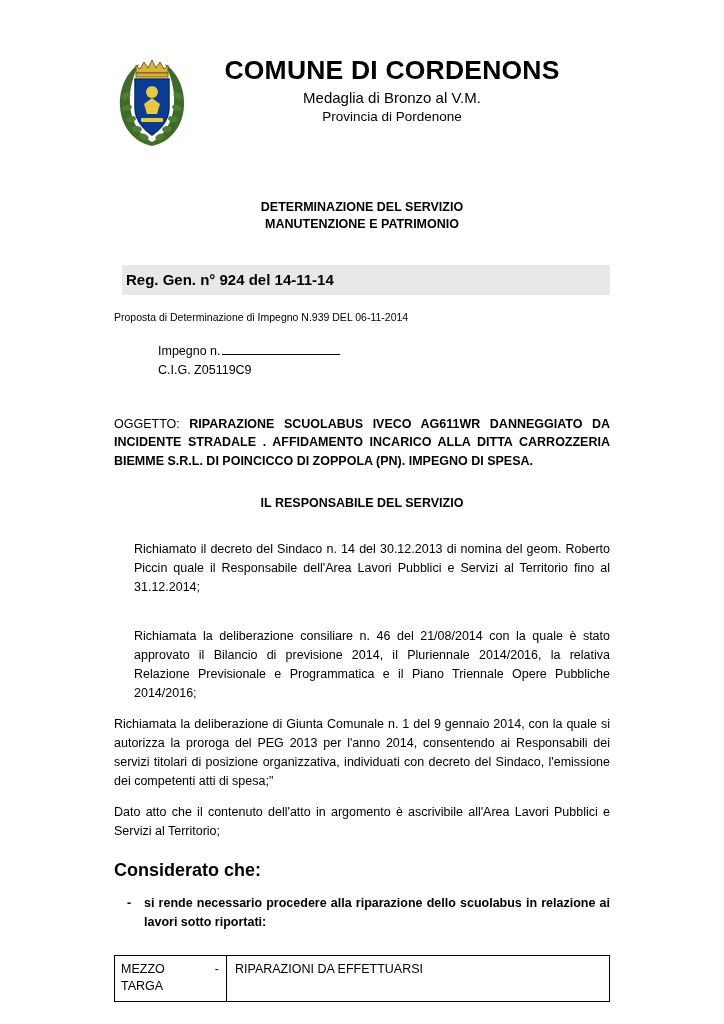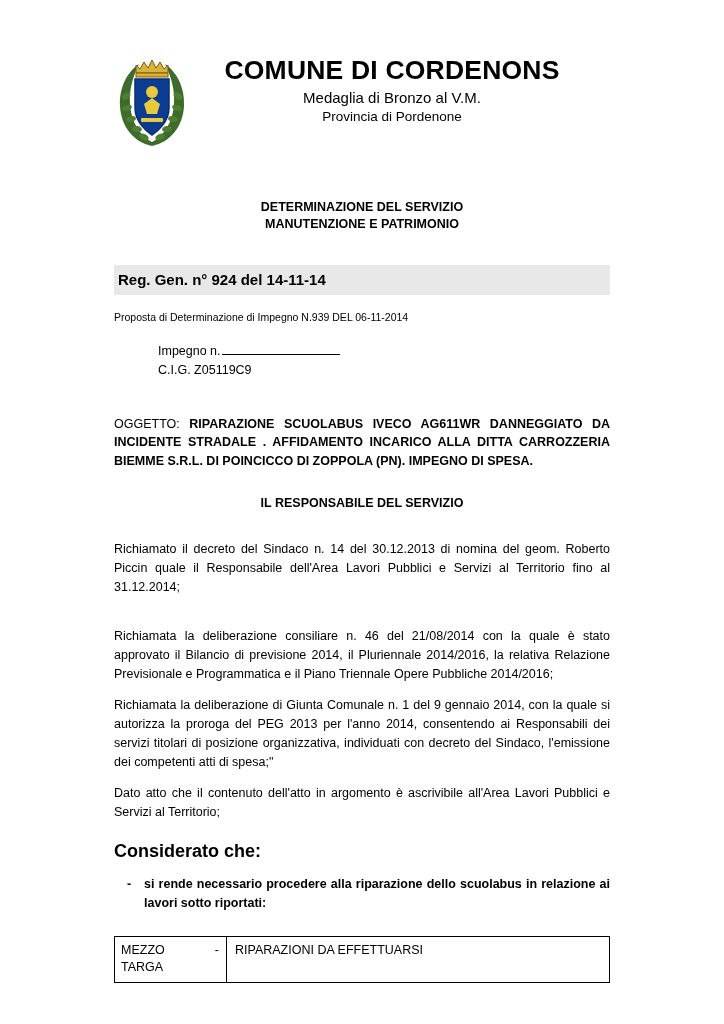--- a/index.html
+++ b/index.html
@@ -67,20 +67,21 @@
     margin-top: 74px;
   }
 
   
   .reg-bar {
     margin-top: 32px;
     background: #e8e8e8;
     padding: 6px 4px 7px 4px;
     font-size: 15px;
     font-weight: bold;
+    margin-left: 8px;
   }
   .proposta {
     margin-top: 15px;
     font-size: 10.5px;
     line-height: 1.4;
   }
   .impegno-block {
     margin-top: 18px;
     font-size: 12.5px;
     line-height: 1.45;
@@ -118,20 +119,21 @@
     margin-top: 24px;
     font-size: 12.5px;
     line-height: 1.52;
     text-align: justify;
   }
   .para.tight {
     margin-top: 12px;
   }
   .para.gap-lg {
     margin-top: 30px;
+    margin-left: 20px;
   }
   .bold-line {
     margin-top: 16px;
     font-size: 18px;
     font-weight: bold;
     line-height: 1.5;
   }
   .bullet-row {
     margin-top: 10px;
     font-size: 12.5px;

